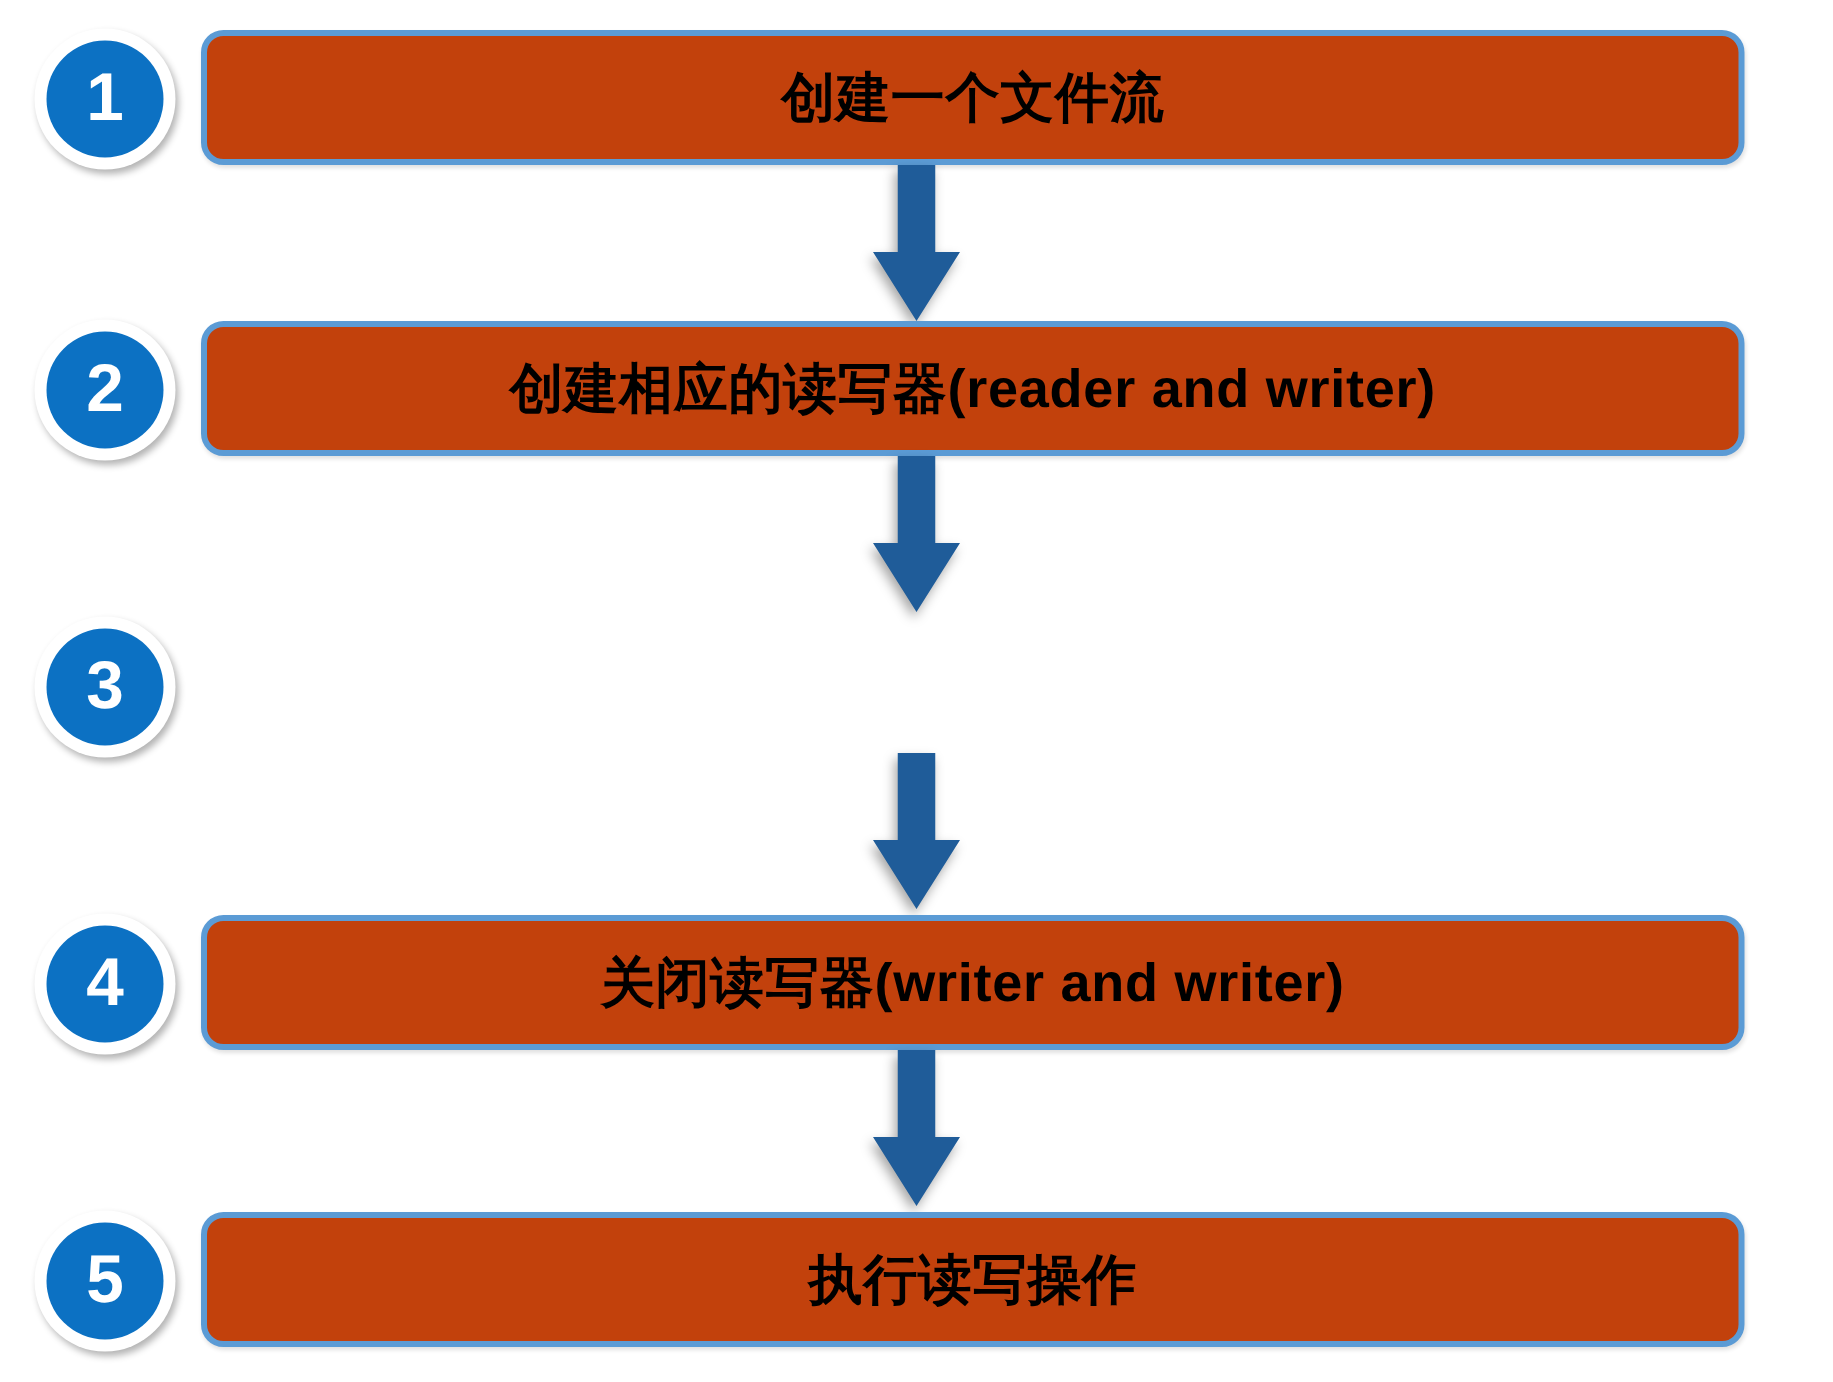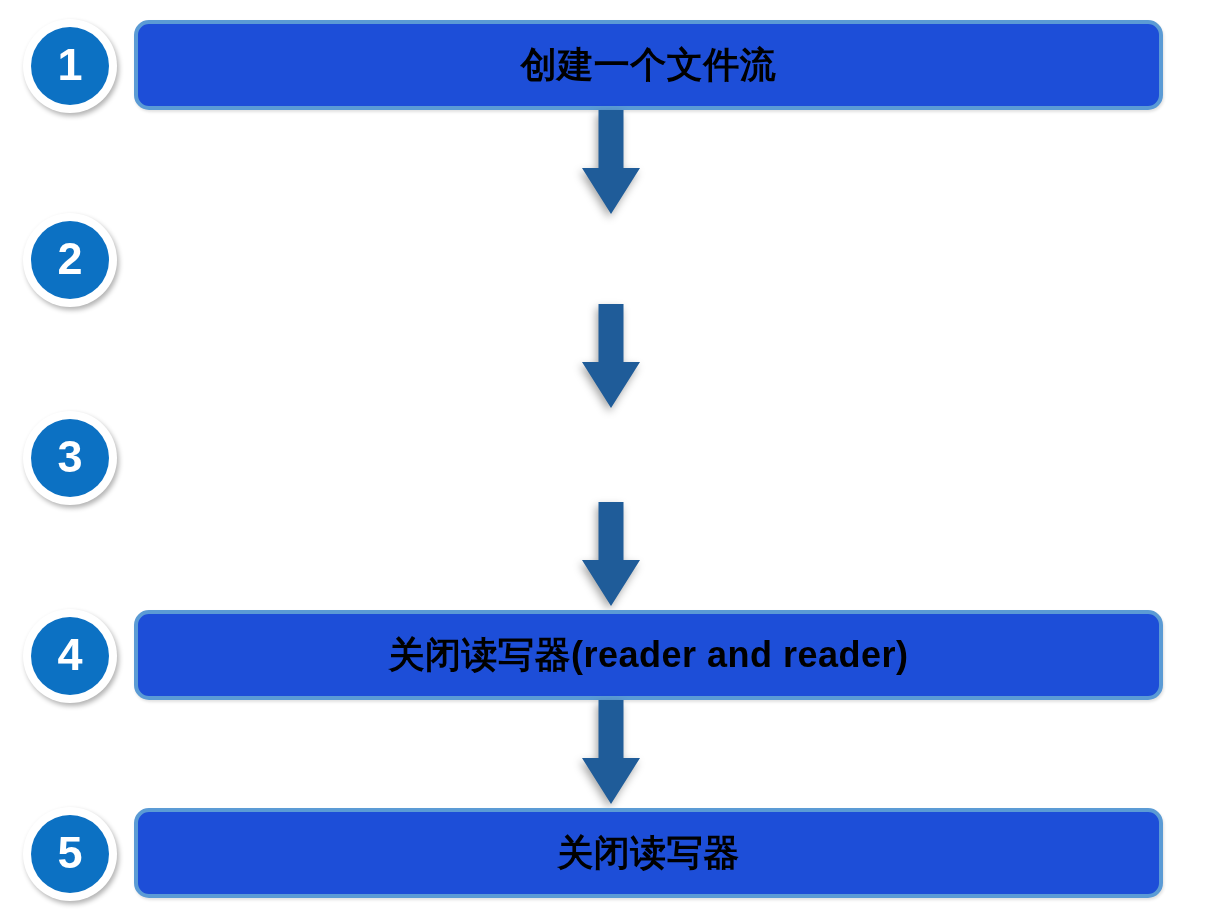--- a/index.html
+++ b/index.html
@@ -63,21 +63,21 @@
   }
 
   
   .step-box {
     position: absolute;
     left: 134px;
     top: 0px;
     width: 1029px;
     height: 90px;
     box-sizing: border-box;
-    background: #1d4ed8;
+    background: #c2410c;
     border: 4px solid #5b9bd5;
     border-radius: 15px;
     display: flex;
     align-items: center;
     justify-content: center;
     box-shadow: 1px 2px 3px rgba(0,0,0,0.12);
   }
   .step-label {
     color: #000000;
     font-size: 36px;
@@ -119,20 +119,23 @@
       <polygon points="16.5,0 41.5,0 41.5,58 58,58 29,104 0,58 16.5,58" fill="#1f5c99"></polygon>
     </svg>
   </div>
 
   <div class="step-row" style="top:214px;">
     <div class="step-badge">
       <div class="step-badge-inner">
         <span class="step-badge-num">2</span>
       </div>
     </div>
+    <div class="step-box">
+      <span class="step-label">创建相应的读写器(reader and writer)</span>
+    </div>
   </div>
 
   <div class="arrow" style="top:304px;">
     <svg viewBox="0 0 58 104" xmlns="http://www.w3.org/2000/svg" aria-hidden="true">
       <polygon points="16.5,0 41.5,0 41.5,58 58,58 29,104 0,58 16.5,58" fill="#1f5c99"></polygon>
     </svg>
   </div>
 
   <div class="step-row" style="top:412px;">
     <div class="step-badge">
@@ -148,34 +151,34 @@
     </svg>
   </div>
 
   <div class="step-row" style="top:610px;">
     <div class="step-badge">
       <div class="step-badge-inner">
         <span class="step-badge-num">4</span>
       </div>
     </div>
     <div class="step-box">
-      <span class="step-label">关闭读写器(reader and reader)</span>
+      <span class="step-label">关闭读写器(writer and writer)</span>
     </div>
   </div>
 
   <div class="arrow" style="top:700px;">
     <svg viewBox="0 0 58 104" xmlns="http://www.w3.org/2000/svg" aria-hidden="true">
       <polygon points="16.5,0 41.5,0 41.5,58 58,58 29,104 0,58 16.5,58" fill="#1f5c99"></polygon>
     </svg>
   </div>
 
   <div class="step-row" style="top:808px;">
     <div class="step-badge">
       <div class="step-badge-inner">
         <span class="step-badge-num">5</span>
       </div>
     </div>
     <div class="step-box">
-      <span class="step-label">关闭读写器</span>
+      <span class="step-label">执行读写操作</span>
     </div>
   </div>
 
 </div>
 
 </body></html>

